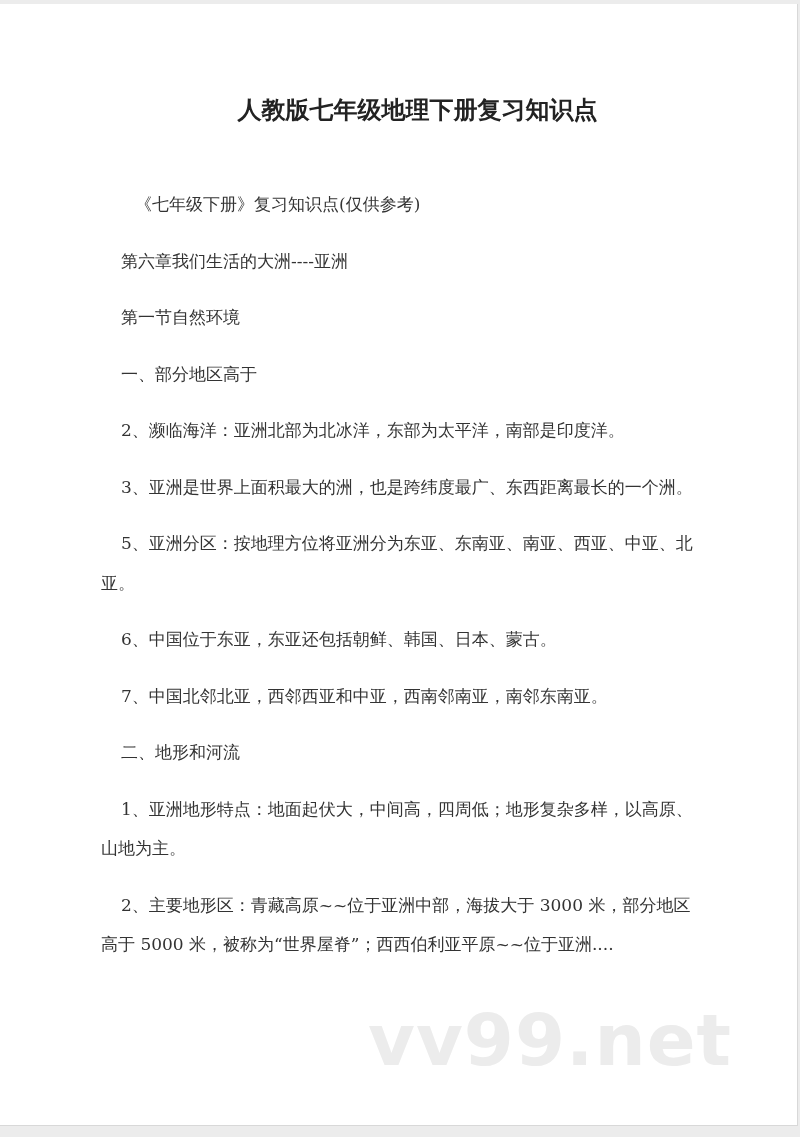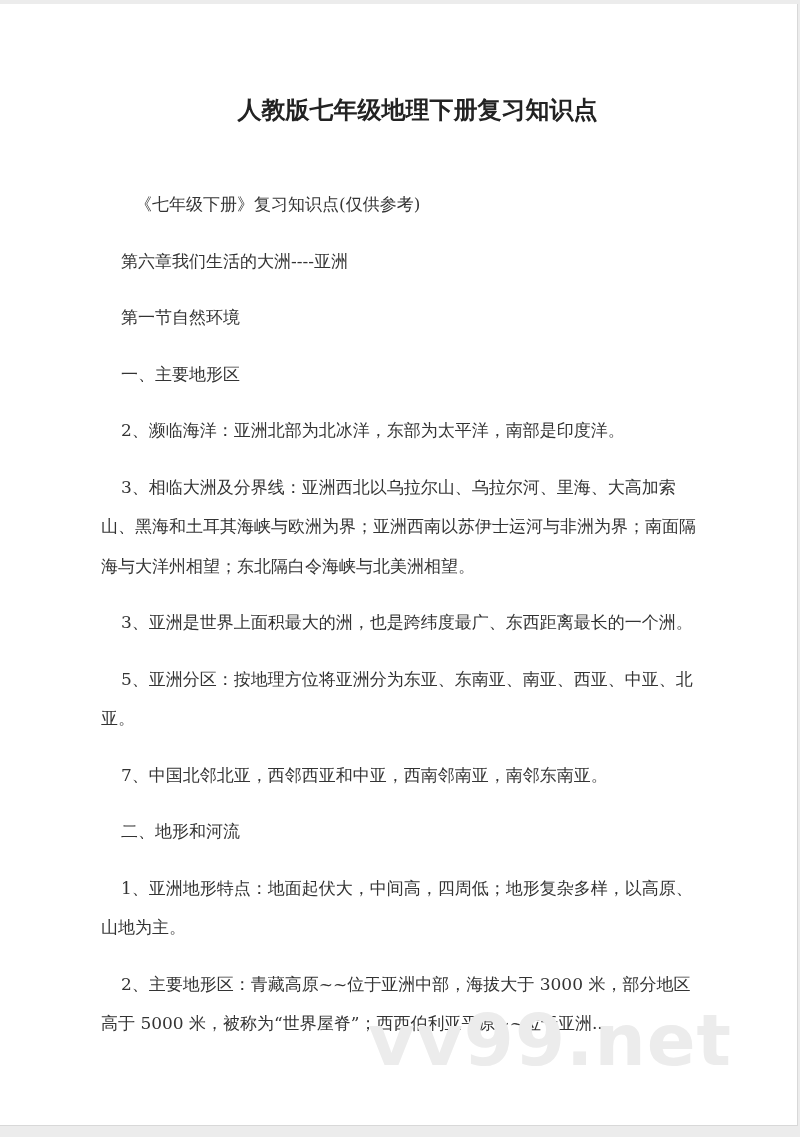--- a/index.html
+++ b/index.html
@@ -31,24 +31,24 @@
 </style>
 </head>
 <body>
 
 <div class="page">
   <div class="title">人教版七年级地理下册复习知识点</div>
   <div class="body">
     <p class="para lead">《七年级下册》复习知识点(仅供参考)</p>
     <p class="para ind2">第六章我们生活的大洲----亚洲</p>
     <p class="para ind2">第一节自然环境</p>
-    <p class="para ind2">一、主要地形区</p>
+    <p class="para ind2">一、部分地区高于</p>
     <p class="para ind2">2、濒临海洋：亚洲北部为北冰洋，东部为太平洋，南部是印度洋。</p>
-    <p class="para ind2">3、相临大洲及分界线：亚洲西北以乌拉尔山、乌拉尔河、里海、大高加索山、黑海和土耳其海峡与欧洲为界；亚洲西南以苏伊士运河与非洲为界；南面隔海与大洋州相望；东北隔白令海峡与北美洲相望。</p>
     <p class="para ind2">3、亚洲是世界上面积最大的洲，也是跨纬度最广、东西距离最长的一个洲。</p>
     <p class="para ind2">5、亚洲分区：按地理方位将亚洲分为东亚、东南亚、南亚、西亚、中亚、北亚。</p>
+    <p class="para ind2">6、中国位于东亚，东亚还包括朝鲜、韩国、日本、蒙古。</p>
     <p class="para ind2">7、中国北邻北亚，西邻西亚和中亚，西南邻南亚，南邻东南亚。</p>
     <p class="para ind2">二、地形和河流</p>
     <p class="para ind2">1、亚洲地形特点：地面起伏大，中间高，四周低；地形复杂多样，以高原、山地为主。</p>
     <p class="para ind2">2、主要地形区：青藏高原~~位于亚洲中部，海拔大于 3000 米，部分地区高于 5000 米，被称为“世界屋脊”；西西伯利亚平原~~位于亚洲....</p>
   </div>
   <div class="watermark">vv99.net</div>
 </div>
 
 </body></html>

